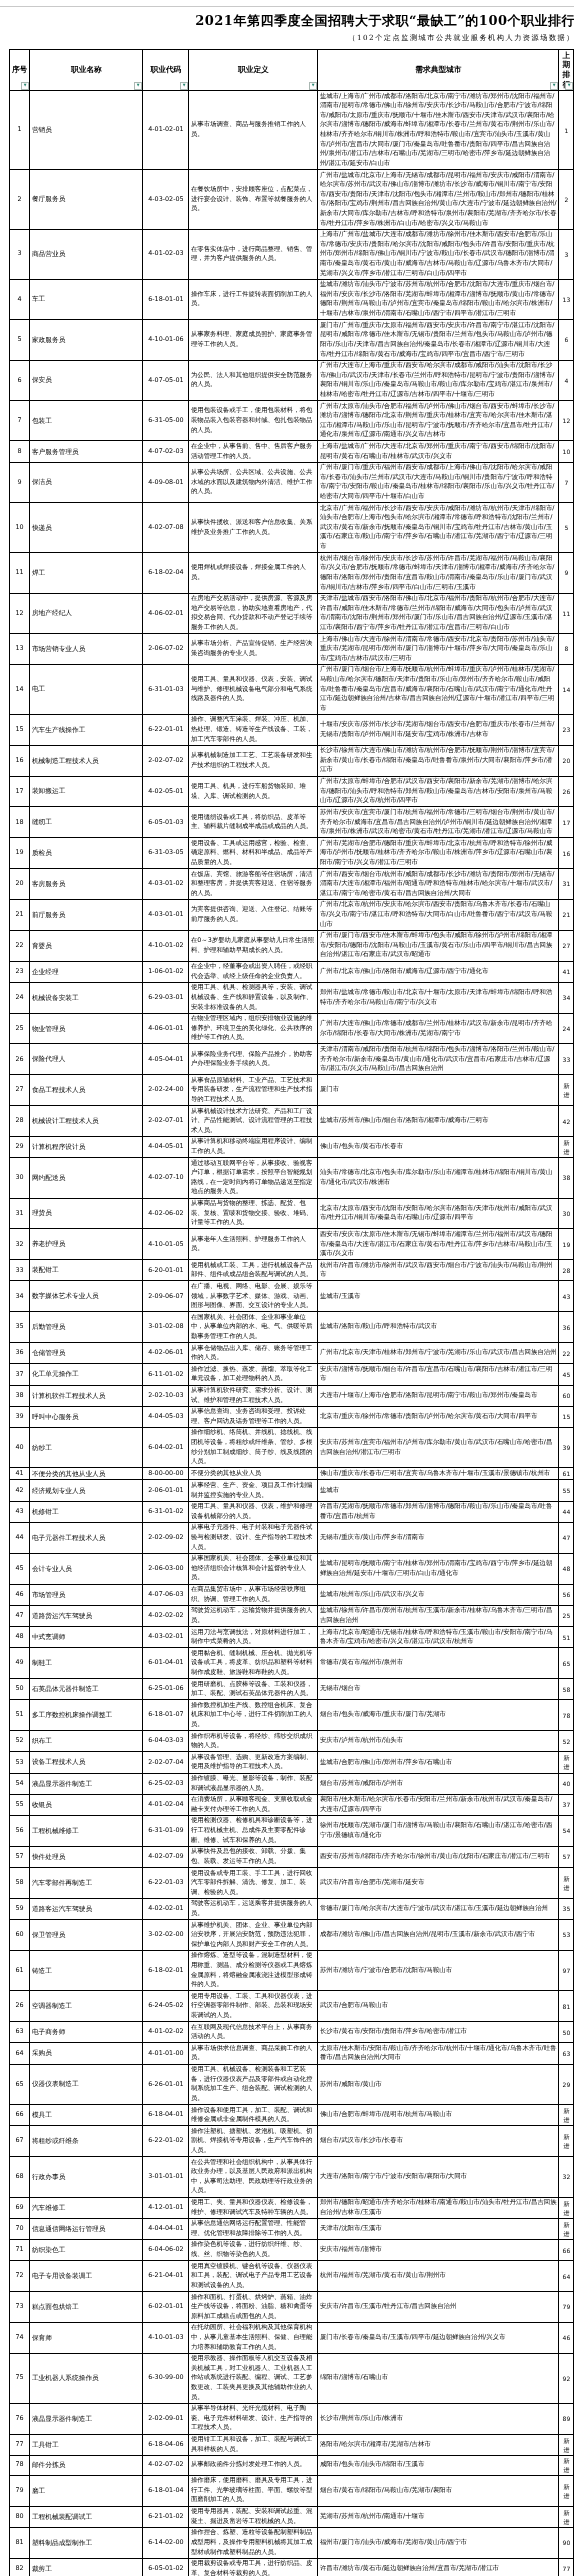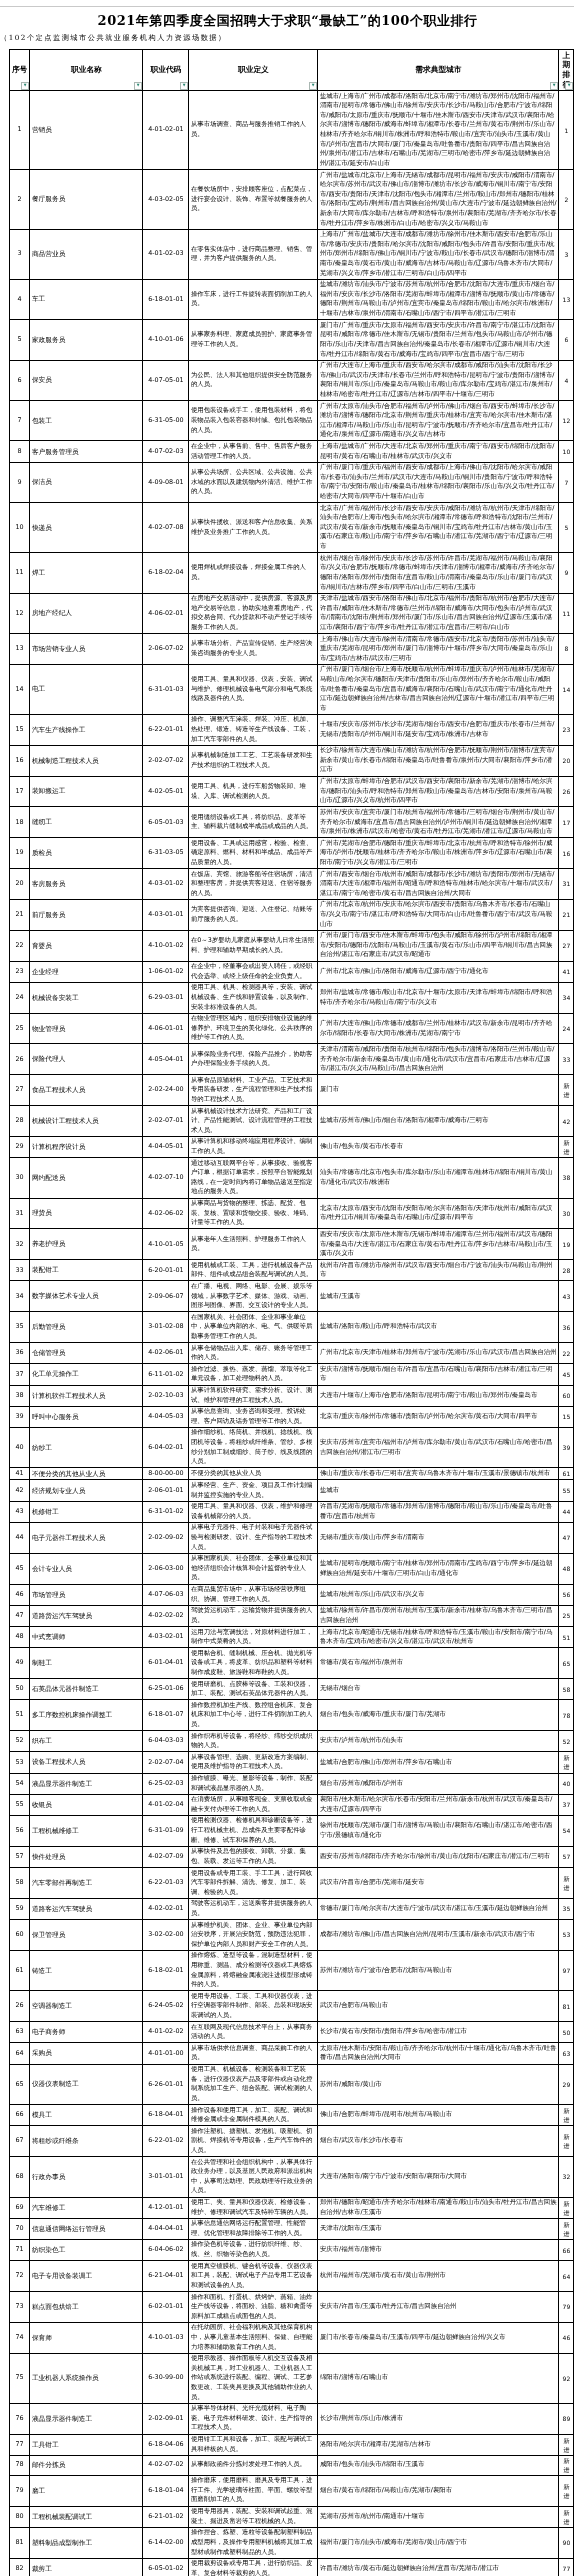--- a/index.html
+++ b/index.html
@@ -1,20 +1,20 @@
 <!DOCTYPE html>
 <html style="font-size:8.2px"><head>
 <meta charset="utf-8">
 <style>
   html,body{margin:0;padding:0;background:#ffffff;}
   body{font-family:"DejaVu Sans",sans-serif;color:#000;width:575px;}
   .top-gridline{height:6.2px;border-bottom:0.5px solid #c9c9c9;width:575px;}
   .page-title{font-family:"DejaVu Serif",serif;font-weight:bold;font-size:13px;
-    text-align:center;margin:5.2px 0 1px 0;letter-spacing:0.5px;}
-  .page-subtitle{font-family:"DejaVu Serif",serif;font-size:7.2px;text-align:left;
+    text-align:right;margin:5.2px 0 1px 0;letter-spacing:0.5px;}
+  .page-subtitle{font-family:"DejaVu Serif",serif;font-size:7.2px;text-align:right;
     margin:3.1px 0 5.2px 0;letter-spacing:1.5px;}
   table.jobs{border-collapse:collapse;table-layout:fixed;margin-left:8.8px;width:565px;}
   table.jobs th,table.jobs td{border:0.5px solid #000;vertical-align:middle;
     padding:0.5px 1.5px;word-break:break-all;}
   table.jobs th{position:relative;font-weight:bold;font-size:7.7px;text-align:center;
     height:21.6px;padding:1px;}
   th.th-prev{font-size:6.7px;padding:0.5px;line-height:1.25;}
   .filter-icon{position:absolute;right:0.5px;bottom:0.5px;width:5.7px;height:5.7px;
     border:0.5px solid #aab7b2;background:#fdfdfd;color:#2e8b74;font-size:3.6px;
     line-height:5.2px;text-align:center;cursor:pointer;}

